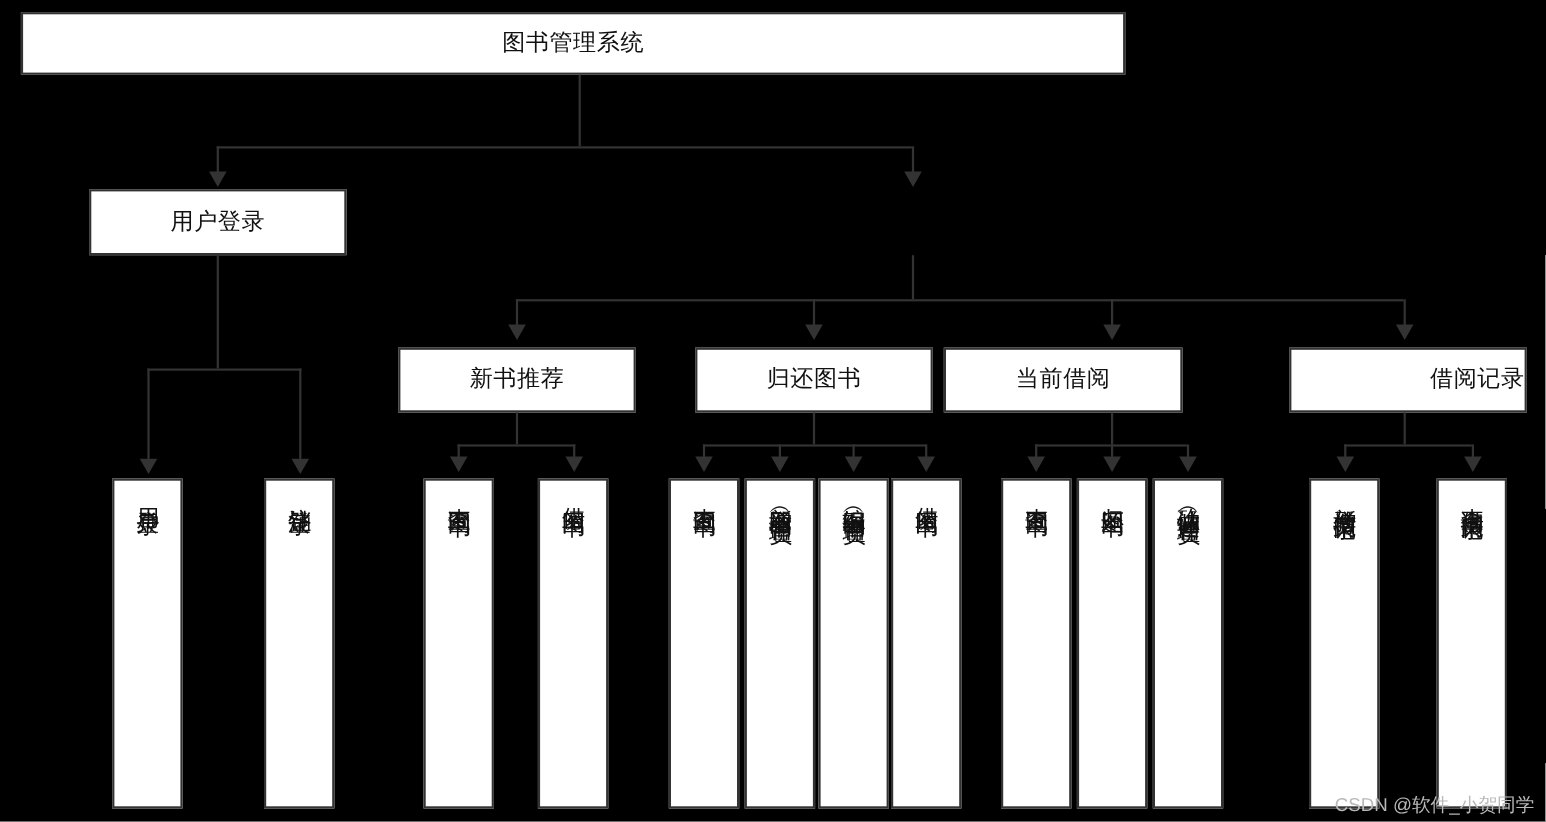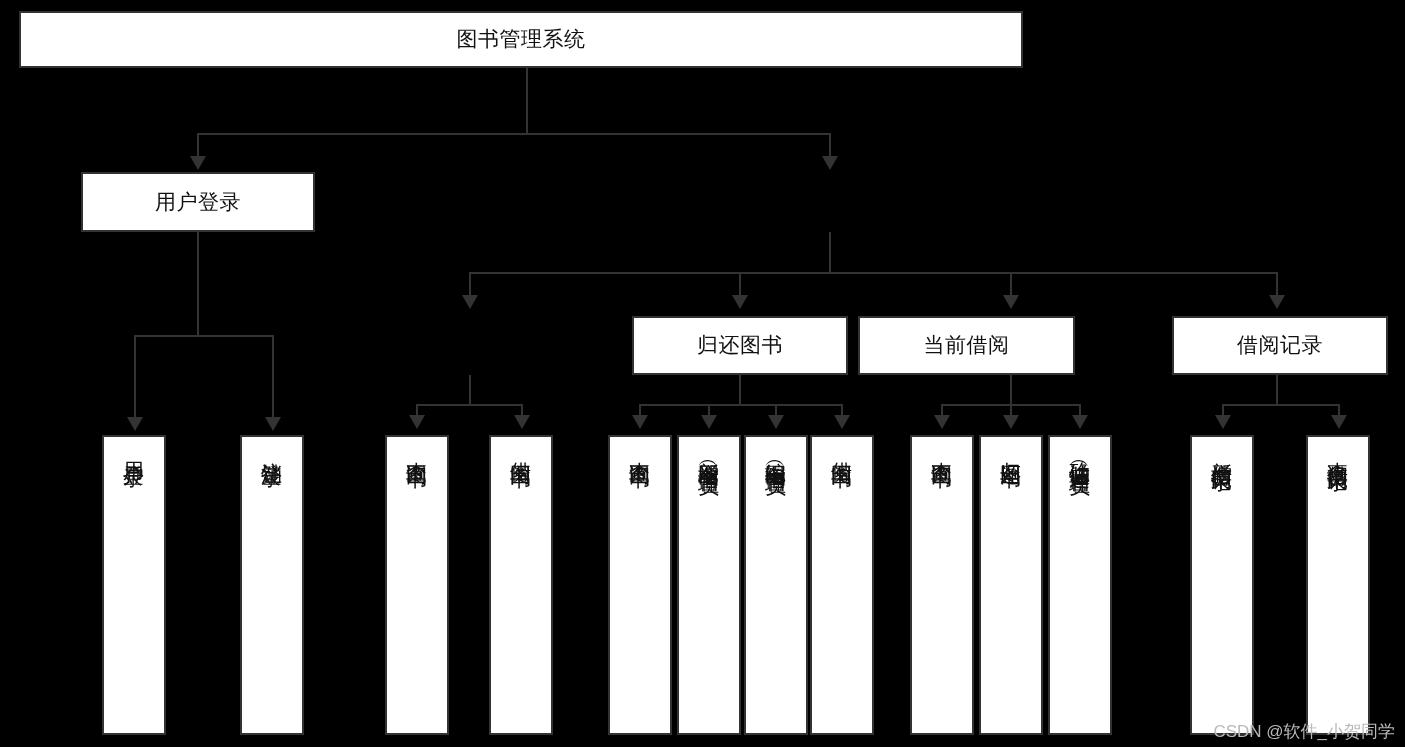--- a/index.html
+++ b/index.html
@@ -118,27 +118,30 @@
   <div class="hline" style="left:469px; top:272px; width:807px;"></div>
   <div class="vline" style="left:469px; top:272px; height:25px;"></div>
   <div class="arrow" style="left:462px; top:295px;"></div>
   <div class="vline" style="left:739px; top:272px; height:25px;"></div>
   <div class="arrow" style="left:732px; top:295px;"></div>
   <div class="vline" style="left:1010px; top:272px; height:25px;"></div>
   <div class="arrow" style="left:1003px; top:295px;"></div>
   <div class="vline" style="left:1276px; top:272px; height:25px;"></div>
   <div class="arrow" style="left:1269px; top:295px;"></div>
 
+  <div class="node horiz" style="left:362px; top:316px; width:216px; height:59px;">
+    <span class="label">新书推荐</span>
+  </div>
   <div class="node horiz" style="left:632px; top:316px; width:216px; height:59px;">
     <span class="label">归还图书</span>
   </div>
   <div class="node horiz" style="left:858px; top:316px; width:217px; height:59px;">
     <span class="label">当前借阅</span>
   </div>
-  <div class="node horiz" style="left:1172px; top:316px; width:216px; height:59px;">
+  <div class="node horiz" style="left:1172px; top:316px; width:216px; height:59px;justify-content:flex-end;">
     <span class="label">借阅记录</span>
   </div>
 
   <div class="vline" style="left:469px; top:375px; height:29px;"></div>
   <div class="hline" style="left:416px; top:404px; width:107px;"></div>
   <div class="vline" style="left:416px; top:404px; height:13px;"></div>
   <div class="arrow" style="left:409px; top:415px;"></div>
   <div class="vline" style="left:521px; top:404px; height:13px;"></div>
   <div class="arrow" style="left:514px; top:415px;"></div>
 

